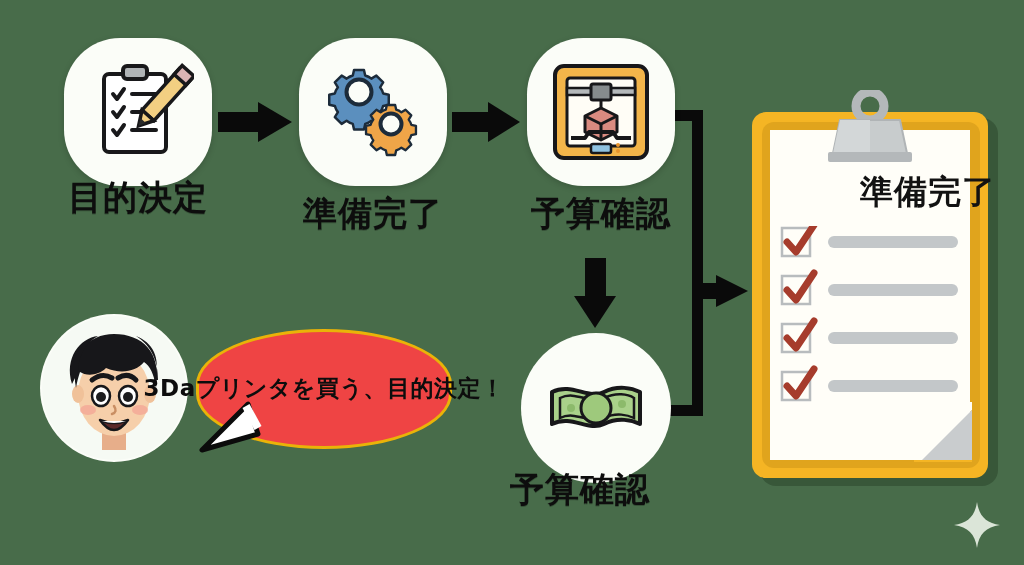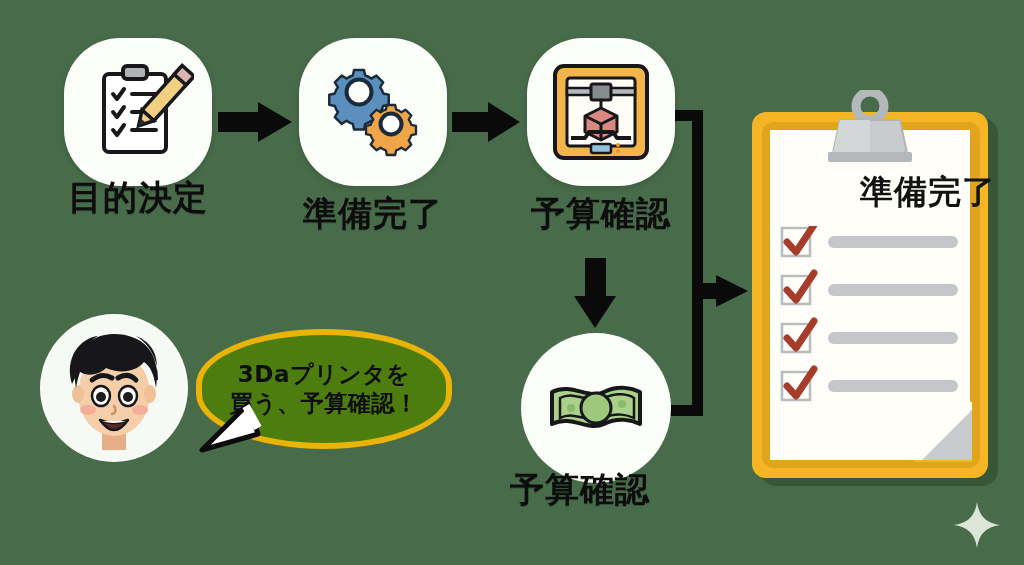--- a/index.html
+++ b/index.html
@@ -56,25 +56,25 @@
     letter-spacing: 1px;
     text-align: center;
     white-space: nowrap;
     line-height: 1;
     text-shadow: 0 1px 0 rgba(0,0,0,0.25);
   }
 
   
   .bubble {
     position: absolute;
-    background: #4d7c0f;
-    border: 6px solid #eab308;
+    background: #ef4444;
+    border: 3px solid #eab308;
     border-radius: 50% / 46%;
     display: flex;
-    flex-direction: column;
+    flex-direction: row;
     align-items: center;
     justify-content: center;
   }
   .bubble-line {
     color: #0d0d0d;
     font-weight: 700;
     font-size: 23px;
     line-height: 1.28;
     white-space: nowrap;
     letter-spacing: 0.5px;
@@ -276,21 +276,21 @@
 
       <path d="M74,92 q 4,6 -2,8" stroke="#c98e63" stroke-width="2.5" fill="none" stroke-linecap="round"></path>
 
       <path d="M60,106 q 14,20 28,0 q -14,6 -28,0 Z" fill="#5c2a2a" stroke="#17171a" stroke-width="2.5" stroke-linejoin="round"></path>
       <path d="M62,107 q 12,4 24,0" fill="#ffffff"></path>
     </svg>
   </div>
 
   <div class="bubble" style="left:196px;top:329px;width:256px;height:120px;">
     <div class="bubble-line">3Daプリンタを</div>
-    <div class="bubble-line">買う、予算確認！</div>
+    <div class="bubble-line">買う、目的決定！</div>
   </div>
   <svg class="abs" style="left:196px;top:400px;width:90px;height:60px;" viewBox="0 0 90 60">
     <path d="M 52,4 L 6,50 L 62,34 Z" fill="#ffffff" stroke="#0b0b0b" stroke-width="5" stroke-linejoin="round"></path>
     <path d="M 50,6 L 62,28" stroke="#ffffff" stroke-width="8"></path>
   </svg>
 
   <div id="clipboard" style="left:752px;top:108px;width:244px;height:376px;">
     <div class="cb-shadow" style="left:8px;top:10px;width:238px;height:368px;"></div>
     <div class="cb-board" style="left:0px;top:4px;width:236px;height:366px;"></div>
     <div class="cb-board-inner-shade" style="left:10px;top:14px;width:218px;height:346px;"></div>

